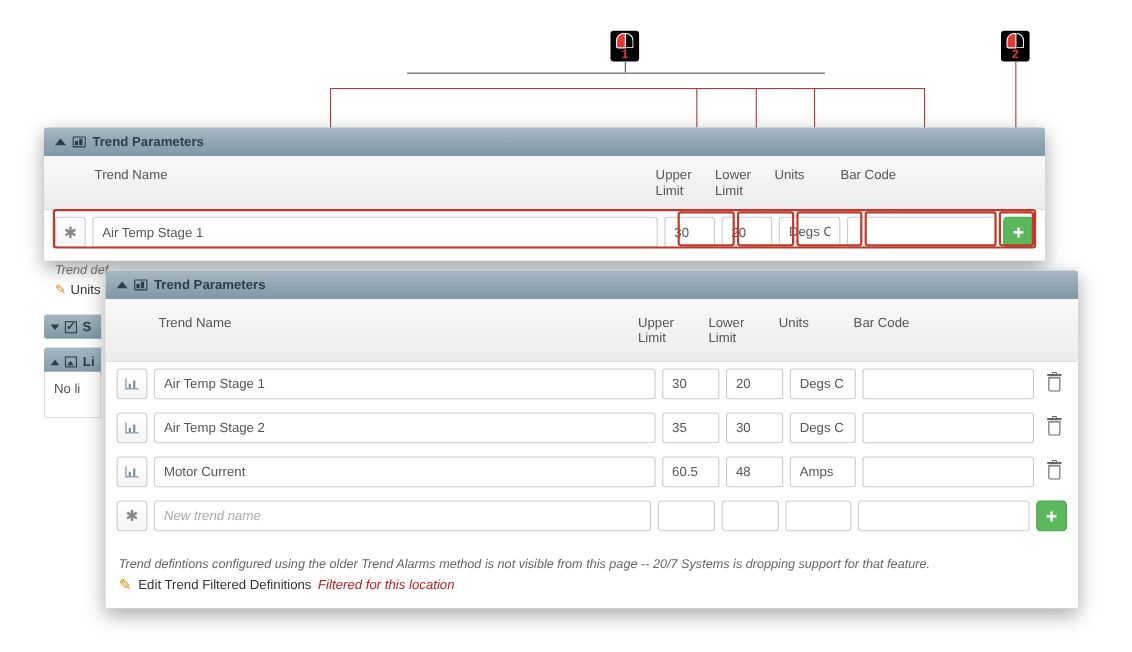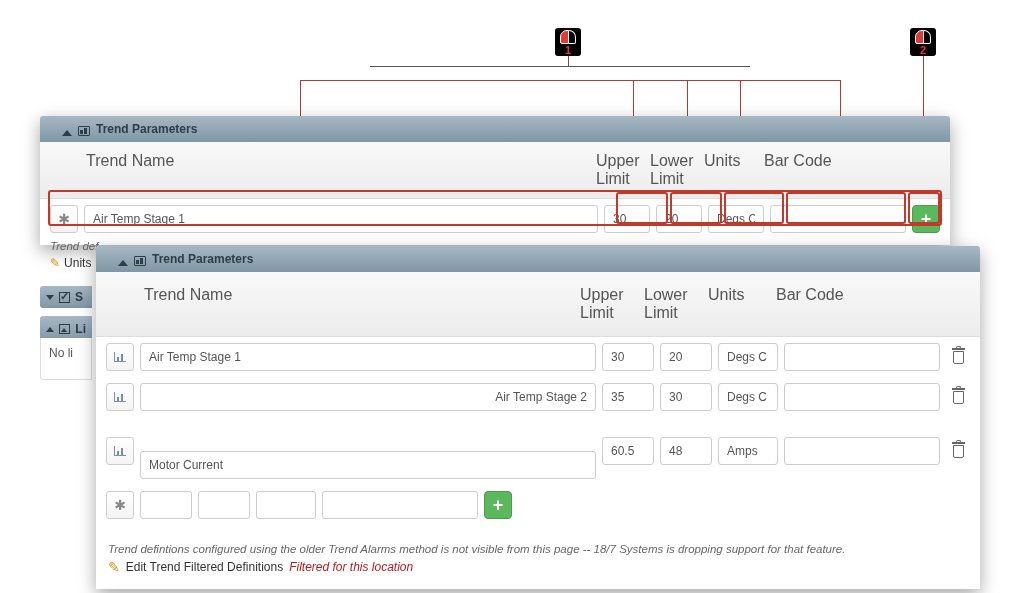--- a/index.html
+++ b/index.html
@@ -59,23 +59,23 @@
   
   .panel {
     position: absolute;
     background: #fff;
     box-shadow: 0 6px 18px rgba(0,0,0,0.35);
     border-radius: 3px 3px 0 0;
   }
   .panel-header {
     background: linear-gradient(to bottom, #a7b8c3 0%, #7f97a5 100%);
     color: #2c3e46;
-    padding: 6px 22px;
+    padding: 6px 10px;
     display: flex;
-    align-items: flex-end;
+    align-items: center;
     gap: 6px;
     font-size: 12px;
     font-weight: 600;
     border-radius: 3px 3px 0 0;
   }
   .panel-header .caret {
     width: 0; height: 0;
     border-left: 5px solid transparent;
     border-right: 5px solid transparent;
     border-bottom: 6px solid #2c3e46;
@@ -90,21 +90,21 @@
     content: ""; position: absolute; bottom: 1px; width: 3px;
     background: #2c3e46;
   }
   .panel-header .title-icon::before { left: 1px; height: 4px; }
   .panel-header .title-icon::after { left: 5px; height: 6px; }
 
   .table-head {
     background: linear-gradient(to bottom, #f9f9f9, #ececec);
     display: flex;
     padding: 8px 10px;
-    font-size: 16px;
+    font-size: 12px;
     color: #555;
     border-bottom: 1px solid #ddd;
   }
   .table-head .col { padding: 2px 4px; }
 
   .row {
     display: flex;
     align-items: center;
     padding: 6px 10px;
     gap: 6px;
@@ -344,56 +344,57 @@
           <input style="width: 60px;" value="Degs C">
           <input style="width: 156px;">
           <div class="del-btn">
             <span class="trash-icon"></span>
           </div>
         </div>
         <div class="row">
           <div class="icon-btn">
             <span class="icon-chart"></span>
           </div>
-          <input style="flex: 1 1 0%; text-align: right;" value="Air Temp Stage 2">
+          <input style="flex: 1 1 0%;" value="Air Temp Stage 2">
           <input style="width: 52px;" value="35">
           <input style="width: 52px;" value="30">
           <input style="width: 60px;" value="Degs C">
           <input style="width: 156px;">
           <div class="del-btn">
             <span class="trash-icon"></span>
           </div>
         </div>
         <div class="row">
           <div class="icon-btn">
             <span class="icon-chart"></span>
           </div>
-          <input style="flex: 1 1 0%; margin-top: 28px;" value="Motor Current">
+          <input style="flex: 1 1 0%;" value="Motor Current">
           <input style="width: 52px;" value="60.5">
           <input style="width: 52px;" value="48">
           <input style="width: 60px;" value="Amps">
           <input style="width: 156px;">
           <div class="del-btn">
             <span class="trash-icon"></span>
           </div>
         </div>
       </div>
 
     <div class="row">
       <div class="icon-btn">
           <span class="icon-star">✱</span>
         </div>
+      <input style="flex: 1 1 0%; font-style: italic;" placeholder="New trend name">
       <input style="width: 52px;">
       <input style="width: 52px;">
       <input style="width: 60px;">
       <input style="width: 156px;">
       <div class="add-btn">+</div>
     </div>
 
-    <div class="note" style="margin-top:14px;">Trend defintions configured using the older Trend Alarms method is not visible from this page -- 18/7 Systems is dropping support for that feature.</div>
+    <div class="note" style="margin-top:14px;">Trend defintions configured using the older Trend Alarms method is not visible from this page -- 20/7 Systems is dropping support for that feature.</div>
     <div class="edit-link-row">
       <span class="pencil-icon">✎</span>
       <span>Edit Trend Filtered Definitions</span>
       <em>Filtered for this location</em>
     </div>
   </div>
 
 </div>
 
 </body></html>

